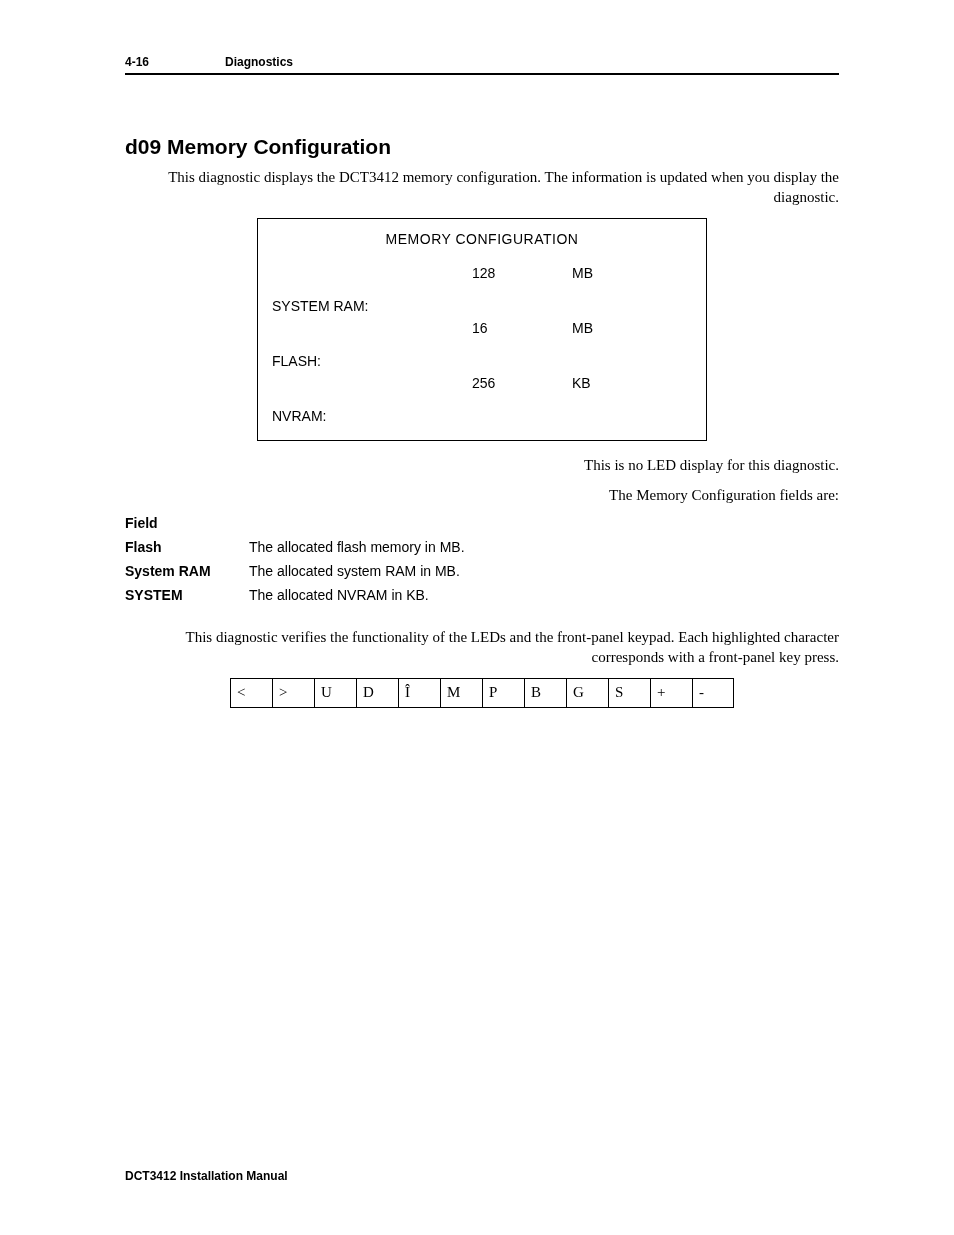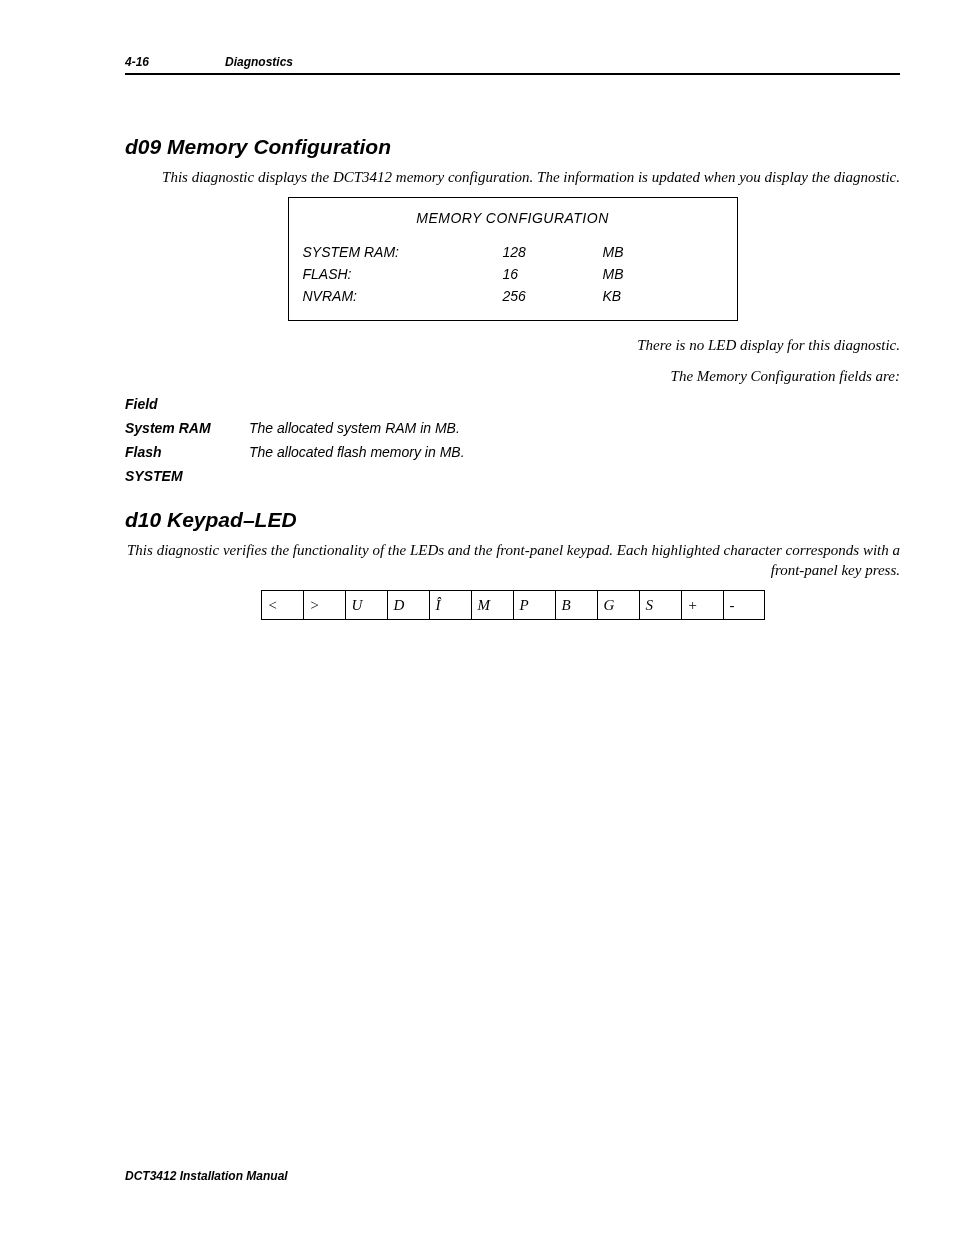--- a/index.html
+++ b/index.html
@@ -4,25 +4,24 @@
 <style>
   body {
     margin: 0;
     padding: 0;
     background: #fff;
     font-family: Georgia, "Times New Roman", serif;
     color: #000;
     width: 954px;
   }
   .page {
-    padding: 55px 54px 40px 125px;
+    padding: 55px 115px 40px 125px;
     box-sizing: border-box;
     min-height: 1235px;
     position: relative;
-    font-style: italic;
   }
   .page-header {
     display: flex;
     border-bottom: 2px solid #000;
     padding-bottom: 4px;
     margin-bottom: 60px;
     font-family: Arial, Helvetica, sans-serif;
     font-size: 12px;
     font-weight: bold;
   }
@@ -51,21 +50,21 @@
   }
   .memconfig-title {
     text-align: center;
     margin-bottom: 18px;
     letter-spacing: 0.5px;
   }
   .memconfig-row {
     display: flex;
     margin-bottom: 6px;
   }
-  .memconfig-row .mlabel { width: 200px; }
+  .memconfig-row .mlabel { width: 200px; margin-top: 33px; }
   .memconfig-row .mval { width: 70px; text-align: left; padding-right: 30px;}
   .memconfig-row .munit { width: 40px; }
   .fields-table {
     margin-top: 10px;
     font-family: Arial, Helvetica, sans-serif;
     font-size: 14px;
   }
   .fields-row {
     display: flex;
     margin-bottom: 8px;
@@ -126,42 +125,42 @@
       <span class="mval">16</span>
       <span class="munit">MB</span>
     </div>
     <div class="memconfig-row">
       <span class="mlabel">NVRAM:</span>
       <span class="mval">256</span>
       <span class="munit">KB</span>
     </div>
   </div>
 
-  <p class="body">There is no LED display for this diagnostic.</p>
+  <p class="body">This is no LED display for this diagnostic.</p>
   <p class="body">The Memory Configuration fields are:</p>
 
   <div class="fields-table">
     <div class="fields-row fields-header">
       <div class="fcol1">Field</div>
     </div>
     <div class="fields-row">
+      <div class="fcol1">Flash</div>
+      <div class="fcol2">The allocated flash memory in MB.</div>
+    </div>
+    <div class="fields-row">
       <div class="fcol1">System RAM</div>
       <div class="fcol2">The allocated system RAM in MB.</div>
     </div>
     <div class="fields-row">
-      <div class="fcol1">Flash</div>
-      <div class="fcol2">The allocated flash memory in MB.</div>
-    </div>
-    <div class="fields-row">
       <div class="fcol1">SYSTEM</div>
+      <div class="fcol2">The allocated NVRAM in KB.</div>
     </div>
   </div>
 
   <div class="section2">
-    <h2 class="section-heading">d10 Keypad–LED</h2>
     <p class="body">This diagnostic verifies the functionality of the LEDs and the front-panel keypad. Each highlighted character corresponds with a front-panel key press.</p>
 
     <div class="keypad-row">
       <div class="key-cell">&lt;</div>
       <div class="key-cell">&gt;</div>
       <div class="key-cell">U</div>
       <div class="key-cell">D</div>
       <div class="key-cell">Î</div>
       <div class="key-cell">M</div>
       <div class="key-cell">P</div>

